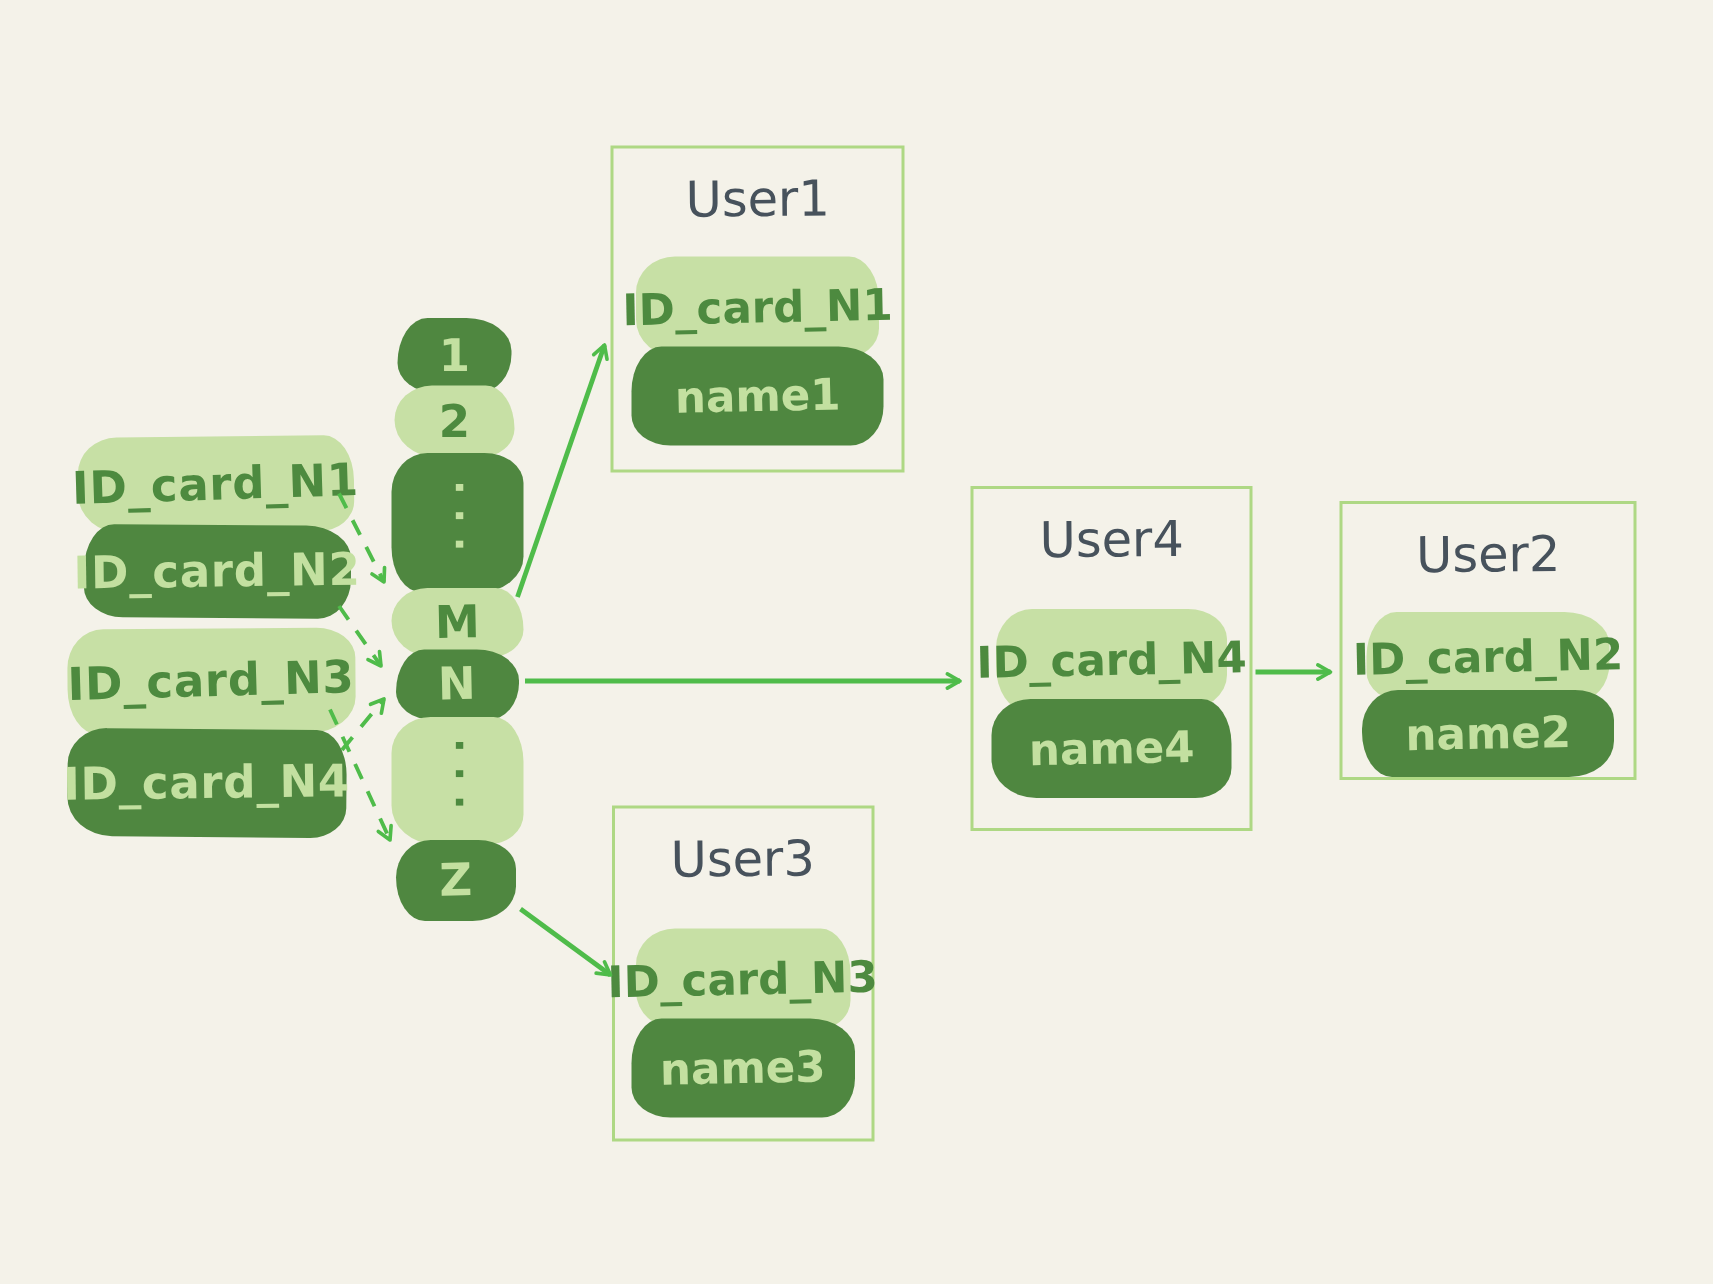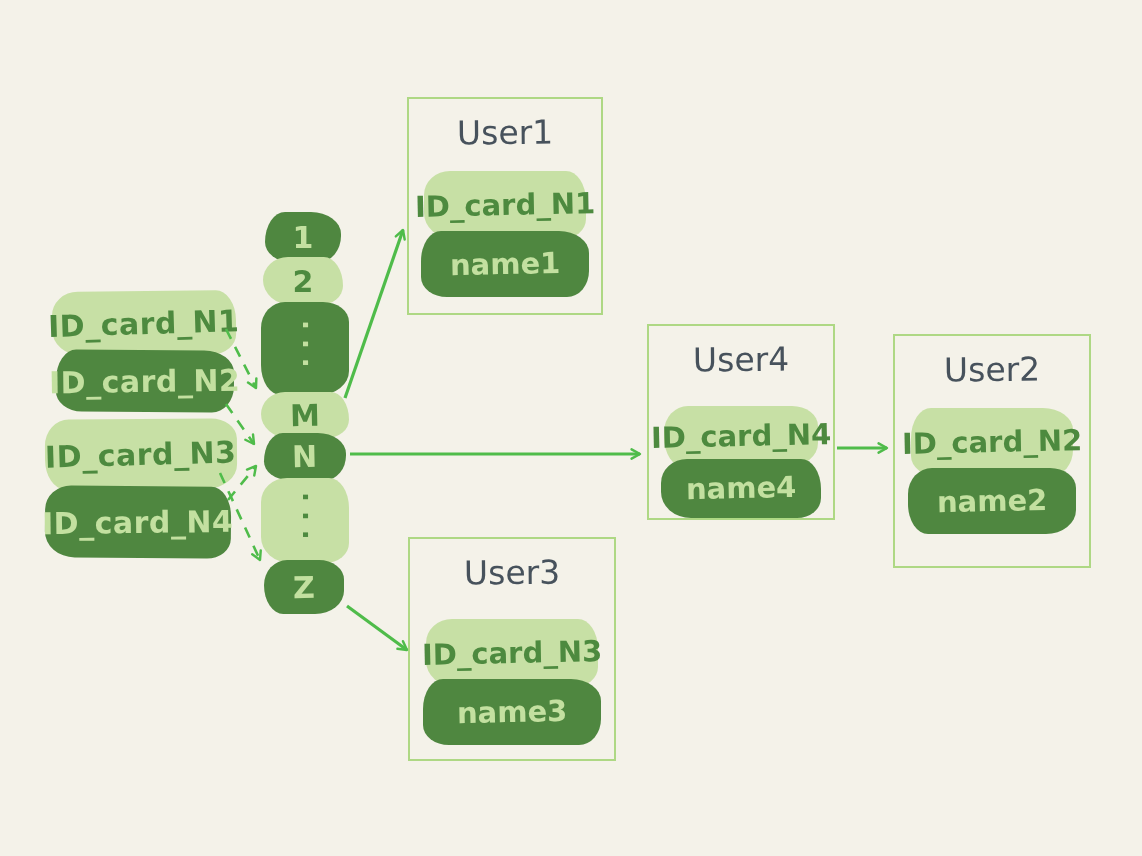--- a/index.html
+++ b/index.html
@@ -100,41 +100,41 @@
   <div class="userbox" style="left:407px; top:97px; width:196px; height:218px;">
     <div class="user-title">User1</div>
     <div class="ufield blob-a light">
       <span class="hand">ID_card_N1</span>
     </div>
     <div class="ufield namefield blob-b dark">
       <span class="hand">name1</span>
     </div>
   </div>
 
-  <div class="userbox" style="left:647px; top:324px; width:188px; height:196px;">
+  <div class="userbox" style="left:647px; top:324px; width:188px; height:230px;">
     <div class="user-title">User4</div>
     <div class="ufield blob-c light" style="margin-top:24px;">
       <span class="hand">ID_card_N4</span>
     </div>
     <div class="ufield namefield blob-a dark">
       <span class="hand">name4</span>
     </div>
   </div>
 
-  <div class="userbox" style="left:893px; top:334px; width:198px; height:234px;">
+  <div class="userbox" style="left:893px; top:334px; width:198px; height:186px;">
     <div class="user-title">User2</div>
     <div class="ufield blob-b light">
       <span class="hand">ID_card_N2</span>
     </div>
     <div class="ufield namefield blob-c dark">
       <span class="hand">name2</span>
     </div>
   </div>
 
-  <div class="userbox" style="left:408px; top:537px; width:208px; height:224px;">
+  <div class="userbox" style="left:408px; top:537px; width:175px; height:224px;">
     <div class="user-title">User3</div>
     <div class="ufield blob-a light" style="margin-top:24px;">
       <span class="hand">ID_card_N3</span>
     </div>
     <div class="ufield namefield blob-b dark">
       <span class="hand">name3</span>
     </div>
   </div>
 
   <svg class="arrows" width="1142" height="856" viewBox="0 0 1142 856">

